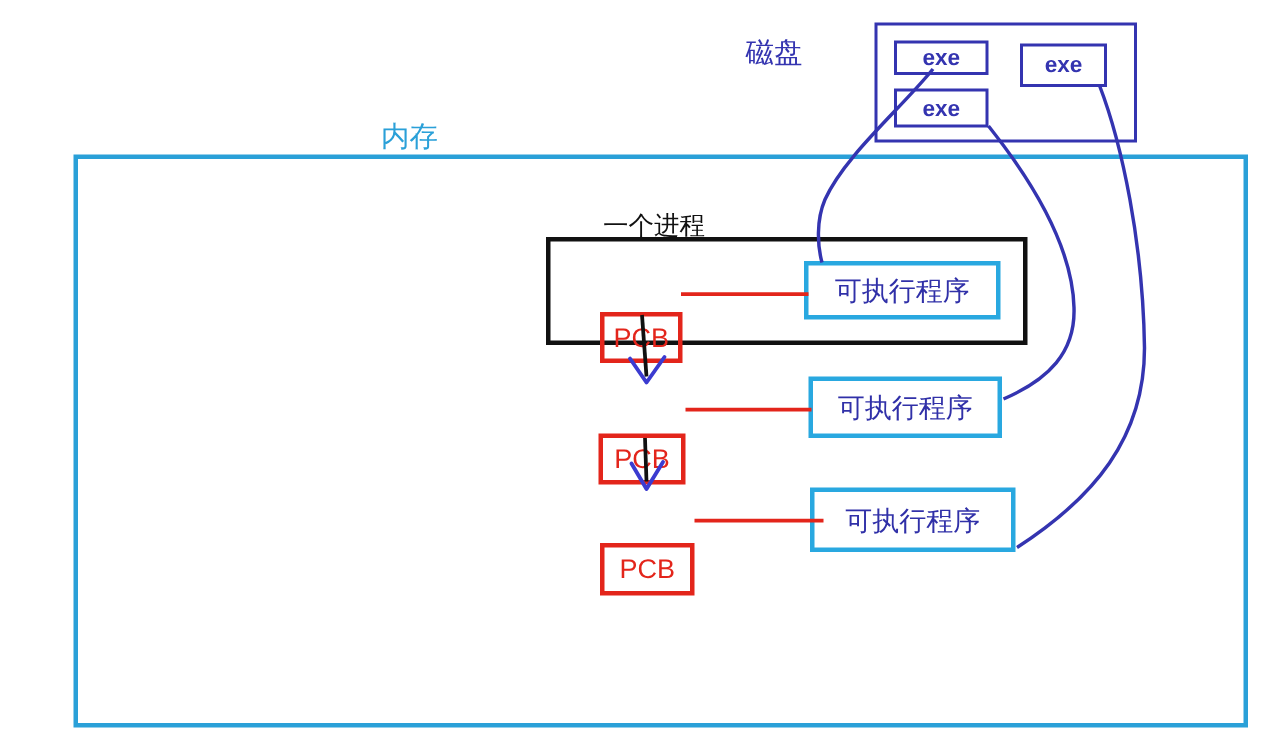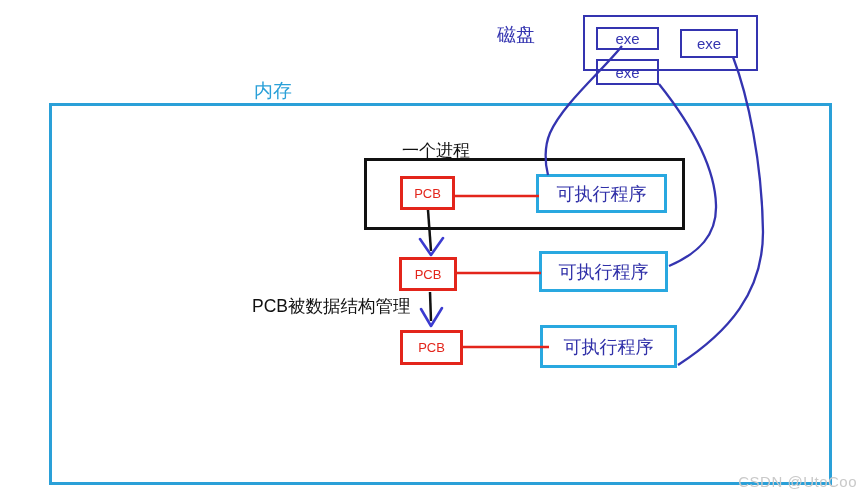--- a/index.html
+++ b/index.html
@@ -17,31 +17,31 @@
   .canvas { position: relative; width: 857px; height: 500px; background: #ffffff; padding-left: 28px; }
 
   .lbl { position: absolute; white-space: nowrap; }
   .disk-label   { left: 497px; top: 22px;  font-size: 19px; color: var(--indigo); }
   .memory-label { left: 254px; top: 59px;  font-size: 19px; color: var(--cyan); margin-top: 19px; }
   .process-label{ left: 402px; top: 139px; font-size: 17px; color: var(--ink); }
   .note-label   { left: 252px; top: 294px; font-size: 17.5px; color: var(--ink); }
 
   .box { position: absolute; display: flex; align-items: center; justify-content: center; }
 
-  .disk-box    { left: 583px; top: 15px;  width: 175px; height: 56px;  border: 2px solid var(--indigo); }
+  .disk-box    { left: 583px; top: 15px;  width: 175px; height: 80px;  border: 2px solid var(--indigo); font-weight: bold; }
   .exe-box     { position: absolute; border: 2px solid var(--indigo); display: flex; align-items: center; justify-content: center;
                  color: var(--indigo); font-size: 15px; }
   .exe-1 { left: 11px; top: 10px; width: 63px; height: 23px; }
   .exe-2 { left: 95px; top: 12px; width: 58px; height: 29px; }
   .exe-3 { left: 11px; top: 42px; width: 63px; height: 26px; }
 
   .memory-box  { left: 49px;  top: 103px; width: 783px; height: 382px; border: 3px solid var(--cyan); }
   .process-box { left: 364px; top: 158px; width: 321px; height: 72px;  border: 3px solid var(--ink); }
 
-  .pcb-box { border: 3px solid var(--red); color: var(--red); font-size: 13px; }
+  .pcb-box { border: 3px solid var(--red); color: var(--red); font-size: 18px; margin-top: 32px; }
   .pcb-1 { left: 400px; top: 176px; width: 55px; height: 34px; }
   .pcb-2 { left: 399px; top: 257px; width: 58px; height: 34px; }
   .pcb-3 { left: 400px; top: 330px; width: 63px; height: 35px; }
 
   .prog-box { border: 3px solid var(--bluebox); color: #3030a8; font-size: 18px; }
   .prog-1 { left: 536px; top: 174px; width: 131px; height: 39px; }
   .prog-2 { left: 539px; top: 251px; width: 129px; height: 41px; }
   .prog-3 { left: 540px; top: 325px; width: 137px; height: 43px; }
 
   .overlay { position: absolute; left: 0; top: 0; width: 857px; height: 500px; pointer-events: none; }
@@ -50,21 +50,20 @@
                z-index: 10; letter-spacing: 0.5px; }
 </style>
 </head>
 <body>
 
 <div class="canvas">
 
   <div class="lbl disk-label">磁盘</div>
   <div class="lbl memory-label">内存</div>
   <div class="lbl process-label">一个进程</div>
-  <div class="lbl note-label">PCB被数据结构管理</div>
 
   <div class="box disk-box">
     <div class="exe-box exe-1">
       <span>exe</span>
     </div>
     <div class="exe-box exe-2">
       <span>exe</span>
     </div>
     <div class="exe-box exe-3">
       <span>exe</span>
@@ -105,15 +104,14 @@
     <path d="M430 292 L431 321" style="stroke:var(--ink)" stroke-width="2.5"></path>
 
     <path d="M420 239 L431 255 L443 238" style="stroke:var(--arrowhead)" stroke-width="2.6" stroke-linecap="round" stroke-linejoin="round"></path>
     <path d="M421 309 L431 326 L442 308" style="stroke:var(--arrowhead)" stroke-width="2.6" stroke-linecap="round" stroke-linejoin="round"></path>
 
     <path d="M622 46 C601 72 563 104 550 133 C544 147 545 164 548 175" style="stroke:var(--indigo)" stroke-width="2.3"></path>
     <path d="M659 84 C690 123 715 166 716 205 C717 235 699 253 669 266" style="stroke:var(--indigo)" stroke-width="2.3"></path>
     <path d="M733 57 C748 96 762 162 763 232 C763 292 729 332 678 365" style="stroke:var(--indigo)" stroke-width="2.3"></path>
   </svg>
 
-  <div class="watermark">CSDN @UtoCoo</div>
 
 </div>
 
 </body></html>

